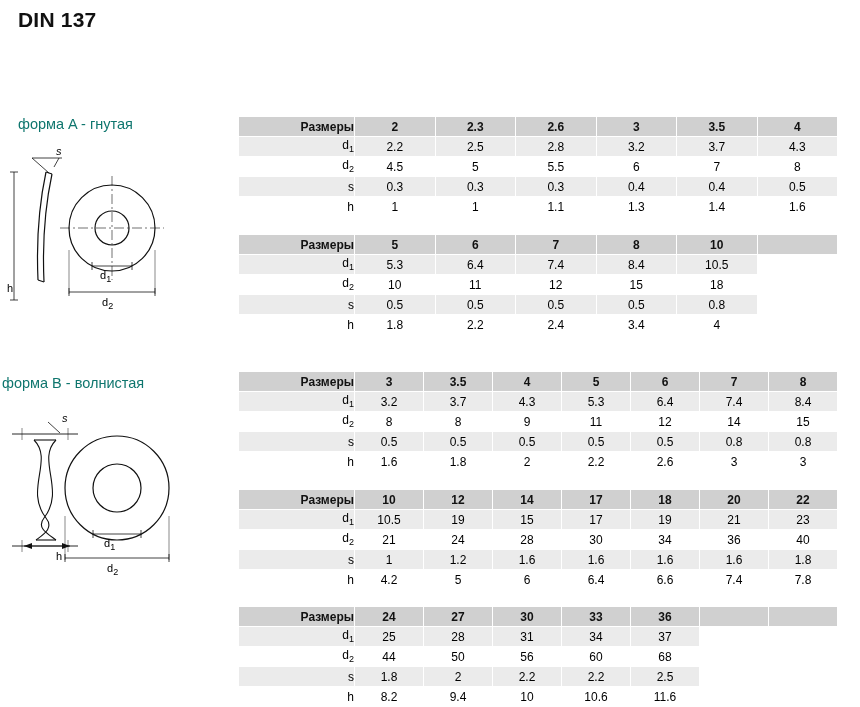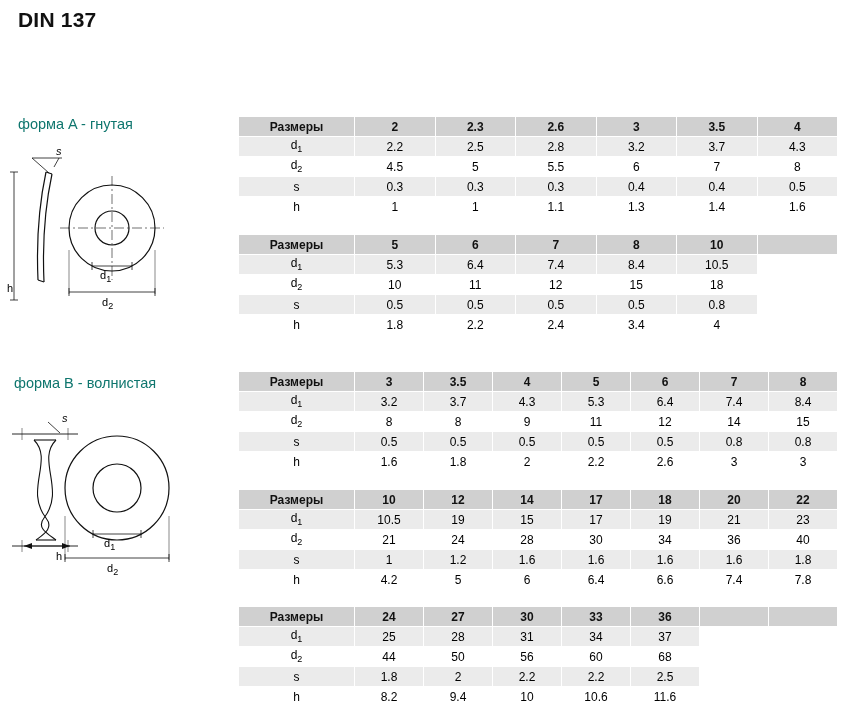--- a/index.html
+++ b/index.html
@@ -38,21 +38,21 @@
     font-size: 17px;
     font-weight: normal;
     color: #111;
   }
   .form-label {
     position: absolute;
     font-size: 14.5px;
     color: #0f766e;
   }
   .form-a-label { left: 18px; top: 116px; }
-  .form-b-label { left: 14px; top: 375px; }
+  .form-b-label { left: 2px; top: 375px; }
 
   
   .drawing {
     position: absolute;
   }
   .drawing-a { left: 4px; top: 140px; }
   .drawing-b { left: 4px; top: 400px; }
 
   
   .tbl-wrap {
@@ -77,20 +77,21 @@
     font-weight: bold;
     font-size: 12px;
     color: #111;
   }
   table.dim tr.hdr td.rowlabel {
     background: #d0d0d0;
   }
   table.dim td.rowlabel {
     background: #ebebeb;
     width: 115px;
+    text-align: right;
   }
   table.dim tr.alt td {
     background: #ebebeb;
   }
   table.dim tr.plain td {
     background: #ffffff;
   }
   table.dim td.empty {
     background: #ffffff;
     border-color: #ffffff;

